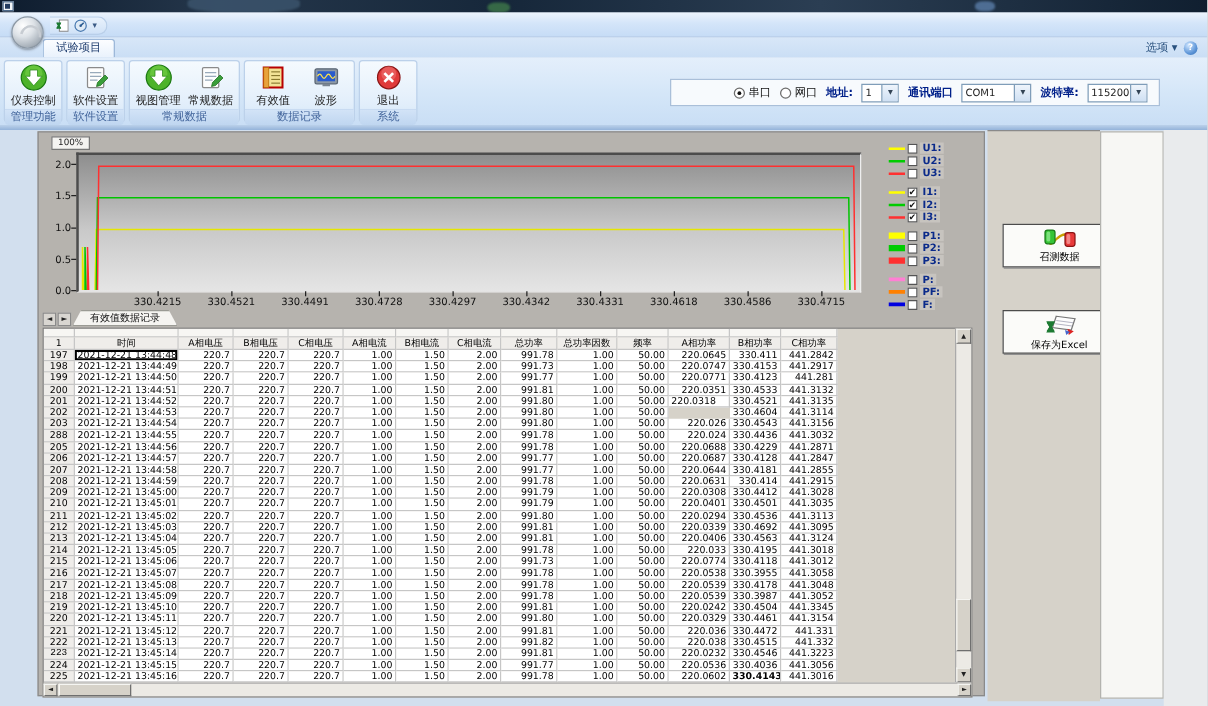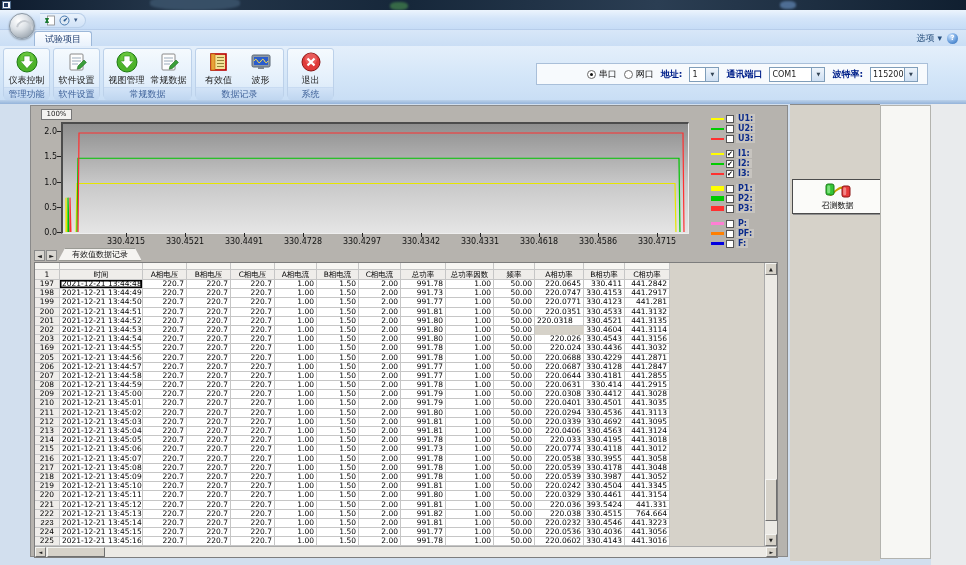--- a/index.html
+++ b/index.html
@@ -84,21 +84,21 @@
   .tcell.sel{box-shadow:inset 0 0 0 1.5px #000}
   .vscroll{position:absolute;right:0;top:0;width:13px;height:283px;background:#eceae5;border-left:1px solid #aaa}
   .hscroll{position:absolute;left:0;bottom:0;width:742px;height:11px;background:#eceae5;border-top:1px solid #aaa}
   .sbtn{position:absolute;background:#d6d2c9;border:1px solid #f5f5f2;border-right-color:#6f6f6f;border-bottom-color:#6f6f6f;font-size:5px;color:#222;text-align:center;display:flex;align-items:center;justify-content:center}
   .sthumb{position:absolute;background:#d6d2c9;border:1px solid #f5f5f2;border-right-color:#6f6f6f;border-bottom-color:#6f6f6f}
 
   
   .side-beige{position:absolute;left:790px;top:0;width:90px;height:457px;background:#d6d2c9;border-top:1px solid #8a8a8a}
   .side-white{position:absolute;left:880px;top:1px;width:51px;height:454px;background:#f7f7f4;border:1px solid #b3b3ae}
   .side-right{position:absolute;left:931px;top:0;width:35px;height:461px;background:#e9ebed}
-  .side-btn{position:absolute;left:2px;width:91px;height:35px;background:#fbfbf9;border:1px solid #4c4c4c;box-shadow:1px 1px 0 #8f8f8f;display:flex;flex-direction:column;align-items:center;justify-content:center;gap:1px;font-size:8px;color:#000}
+  .side-btn{position:absolute;left:12px;width:91px;height:35px;background:#fbfbf9;border:1px solid #4c4c4c;box-shadow:1px 1px 0 #8f8f8f;display:flex;flex-direction:column;align-items:center;justify-content:center;gap:1px;font-size:8px;color:#000}
   .side-btn.fetch{top:74px}
   .side-btn.save{top:143px}
 </style>
 </head>
 <body>
 
 <div class="app">
 
   <div class="top-strip">
     <span class="mini-win-icon"></span>
@@ -506,21 +506,21 @@
               <span class="tcell" style="width: 42px; flex: 0 0 42px; text-align: right;">1.50</span>
               <span class="tcell" style="width: 42px; flex: 0 0 42px; text-align: right;">2.00</span>
               <span class="tcell" style="width: 45px; flex: 0 0 45px; text-align: right;">991.80</span>
               <span class="tcell" style="width: 48px; flex: 0 0 48px; text-align: right;">1.00</span>
               <span class="tcell" style="width: 41px; flex: 0 0 41px; text-align: right;">50.00</span>
               <span class="tcell" style="width: 49px; flex: 0 0 49px; text-align: right;">220.026</span>
               <span class="tcell" style="width: 41px; flex: 0 0 41px; text-align: right;">330.4543</span>
               <span class="tcell" style="width: 45px; flex: 0 0 45px; text-align: right;">441.3156</span>
             </div>
             <div class="trow">
-              <span class="tcell rn" style="width: 25px; flex: 0 0 25px; text-align: center;">169</span>
+              <span class="tcell rn" style="width: 25px; flex: 0 0 25px; text-align: center;">288</span>
               <span class="tcell" style="width: 83px; flex: 0 0 83px; text-align: left;">2021-12-21 13:44:55</span>
               <span class="tcell" style="width: 44px; flex: 0 0 44px; text-align: right;">220.7</span>
               <span class="tcell" style="width: 44px; flex: 0 0 44px; text-align: right;">220.7</span>
               <span class="tcell" style="width: 44px; flex: 0 0 44px; text-align: right;">220.7</span>
               <span class="tcell" style="width: 42px; flex: 0 0 42px; text-align: right;">1.00</span>
               <span class="tcell" style="width: 42px; flex: 0 0 42px; text-align: right;">1.50</span>
               <span class="tcell" style="width: 42px; flex: 0 0 42px; text-align: right;">2.00</span>
               <span class="tcell" style="width: 45px; flex: 0 0 45px; text-align: right;">991.78</span>
               <span class="tcell" style="width: 48px; flex: 0 0 48px; text-align: right;">1.00</span>
               <span class="tcell" style="width: 41px; flex: 0 0 41px; text-align: right;">50.00</span>
@@ -790,38 +790,38 @@
               <span class="tcell" style="width: 44px; flex: 0 0 44px; text-align: right;">220.7</span>
               <span class="tcell" style="width: 44px; flex: 0 0 44px; text-align: right;">220.7</span>
               <span class="tcell" style="width: 44px; flex: 0 0 44px; text-align: right;">220.7</span>
               <span class="tcell" style="width: 42px; flex: 0 0 42px; text-align: right;">1.00</span>
               <span class="tcell" style="width: 42px; flex: 0 0 42px; text-align: right;">1.50</span>
               <span class="tcell" style="width: 42px; flex: 0 0 42px; text-align: right;">2.00</span>
               <span class="tcell" style="width: 45px; flex: 0 0 45px; text-align: right;">991.81</span>
               <span class="tcell" style="width: 48px; flex: 0 0 48px; text-align: right;">1.00</span>
               <span class="tcell" style="width: 41px; flex: 0 0 41px; text-align: right;">50.00</span>
               <span class="tcell" style="width: 49px; flex: 0 0 49px; text-align: right;">220.036</span>
-              <span class="tcell" style="width: 41px; flex: 0 0 41px; text-align: right;">393.5424</span>
+              <span class="tcell" style="width: 41px; flex: 0 0 41px; text-align: right;">330.4472</span>
               <span class="tcell" style="width: 45px; flex: 0 0 45px; text-align: right;">441.331</span>
             </div>
             <div class="trow">
               <span class="tcell rn" style="width: 25px; flex: 0 0 25px; text-align: center;">222</span>
               <span class="tcell" style="width: 83px; flex: 0 0 83px; text-align: left;">2021-12-21 13:45:13</span>
               <span class="tcell" style="width: 44px; flex: 0 0 44px; text-align: right;">220.7</span>
               <span class="tcell" style="width: 44px; flex: 0 0 44px; text-align: right;">220.7</span>
               <span class="tcell" style="width: 44px; flex: 0 0 44px; text-align: right;">220.7</span>
               <span class="tcell" style="width: 42px; flex: 0 0 42px; text-align: right;">1.00</span>
               <span class="tcell" style="width: 42px; flex: 0 0 42px; text-align: right;">1.50</span>
               <span class="tcell" style="width: 42px; flex: 0 0 42px; text-align: right;">2.00</span>
               <span class="tcell" style="width: 45px; flex: 0 0 45px; text-align: right;">991.82</span>
               <span class="tcell" style="width: 48px; flex: 0 0 48px; text-align: right;">1.00</span>
               <span class="tcell" style="width: 41px; flex: 0 0 41px; text-align: right;">50.00</span>
               <span class="tcell" style="width: 49px; flex: 0 0 49px; text-align: right;">220.038</span>
               <span class="tcell" style="width: 41px; flex: 0 0 41px; text-align: right;">330.4515</span>
-              <span class="tcell" style="width: 45px; flex: 0 0 45px; text-align: right;">764.664</span>
+              <span class="tcell" style="width: 45px; flex: 0 0 45px; text-align: right;">441.332</span>
             </div>
             <div class="trow">
               <span class="tcell rn" style="width: 25px; flex: 0 0 25px; text-align: center; font-family: Liberation Mono, monospace;">223</span>
               <span class="tcell" style="width: 83px; flex: 0 0 83px; text-align: left;">2021-12-21 13:45:14</span>
               <span class="tcell" style="width: 44px; flex: 0 0 44px; text-align: right;">220.7</span>
               <span class="tcell" style="width: 44px; flex: 0 0 44px; text-align: right;">220.7</span>
               <span class="tcell" style="width: 44px; flex: 0 0 44px; text-align: right;">220.7</span>
               <span class="tcell" style="width: 42px; flex: 0 0 42px; text-align: right;">1.00</span>
               <span class="tcell" style="width: 42px; flex: 0 0 42px; text-align: right;">1.50</span>
               <span class="tcell" style="width: 42px; flex: 0 0 42px; text-align: right;">2.00</span>
@@ -854,21 +854,21 @@
               <span class="tcell" style="width: 44px; flex: 0 0 44px; text-align: right;">220.7</span>
               <span class="tcell" style="width: 44px; flex: 0 0 44px; text-align: right;">220.7</span>
               <span class="tcell" style="width: 44px; flex: 0 0 44px; text-align: right;">220.7</span>
               <span class="tcell" style="width: 42px; flex: 0 0 42px; text-align: right;">1.00</span>
               <span class="tcell" style="width: 42px; flex: 0 0 42px; text-align: right;">1.50</span>
               <span class="tcell" style="width: 42px; flex: 0 0 42px; text-align: right;">2.00</span>
               <span class="tcell" style="width: 45px; flex: 0 0 45px; text-align: right;">991.78</span>
               <span class="tcell" style="width: 48px; flex: 0 0 48px; text-align: right;">1.00</span>
               <span class="tcell" style="width: 41px; flex: 0 0 41px; text-align: right;">50.00</span>
               <span class="tcell" style="width: 49px; flex: 0 0 49px; text-align: right;">220.0602</span>
-              <span class="tcell" style="width: 41px; flex: 0 0 41px; text-align: right;">330.4143</span>
+              <span class="tcell" style="width: 41px; flex: 0 0 41px; text-align: left; font-weight: bold;">330.4143</span>
               <span class="tcell" style="width: 45px; flex: 0 0 45px; text-align: right;">441.3016</span>
             </div>
           </div>
 
         <div class="vscroll">
           <span class="sbtn" style="left:0;top:0;width:12px;height:12px">▲</span>
           <span class="sthumb" style="left:0;top:216px;width:12px;height:42px"></span>
           <span class="sbtn" style="left:0;bottom:0;width:12px;height:12px">▼</span>
         </div>
 
@@ -884,17 +884,28 @@
       <div class="side-btn fetch">
         <svg width="30" height="17" viewBox="0 0 30 17">
           <path d="M7 12 C7 17,16 1,22 7" stroke="#c8a000" stroke-width="2" fill="none"></path>
           <rect x="3" y="2" width="8" height="11" rx="2" fill="#35c435" stroke="#1a7a1a"></rect>
           <rect x="4.2" y="3.2" width="3" height="8" rx="1.5" fill="#8fe98f" opacity="0.8"></rect>
           <rect x="19" y="4" width="8" height="11" rx="2" fill="#e83a3a" stroke="#8a1515"></rect>
           <rect x="20.2" y="5.2" width="3" height="8" rx="1.5" fill="#f59a9a" opacity="0.8"></rect>
         </svg>
         <span>召测数据</span>
       </div>
+      <div class="side-btn save">
+        <svg width="30" height="18" viewBox="0 0 30 18">
+          <path d="M12 2 L27 4 L24 13 L9 11 Z" fill="#fdfdfd" stroke="#777"></path>
+          <path d="M12 5.4 L25.4 7.2 M11.2 8 L24.6 9.8" stroke="#aab" stroke-width="0.7"></path>
+          <path d="M4 6 L11 6 L8.6 10.5 L11 15 L4 15 L6.4 10.5 Z" fill="#1d7a33"></path>
+          <path d="M5 6.8 L10 14.2 M10 6.8 L5 14.2" stroke="#1d7a33" stroke-width="1.6"></path>
+          <path d="M21 12 l5 2 -4 3 z" fill="#d22"></path>
+          <path d="M19 13 l4 1.6 -3 2.4 z" fill="#46c"></path>
+        </svg>
+        <span>保存为Excel</span>
+      </div>
     </div>
     <div class="side-white"></div>
     <div class="side-right"></div>
   </div>
 </div>
 
 </body></html>

